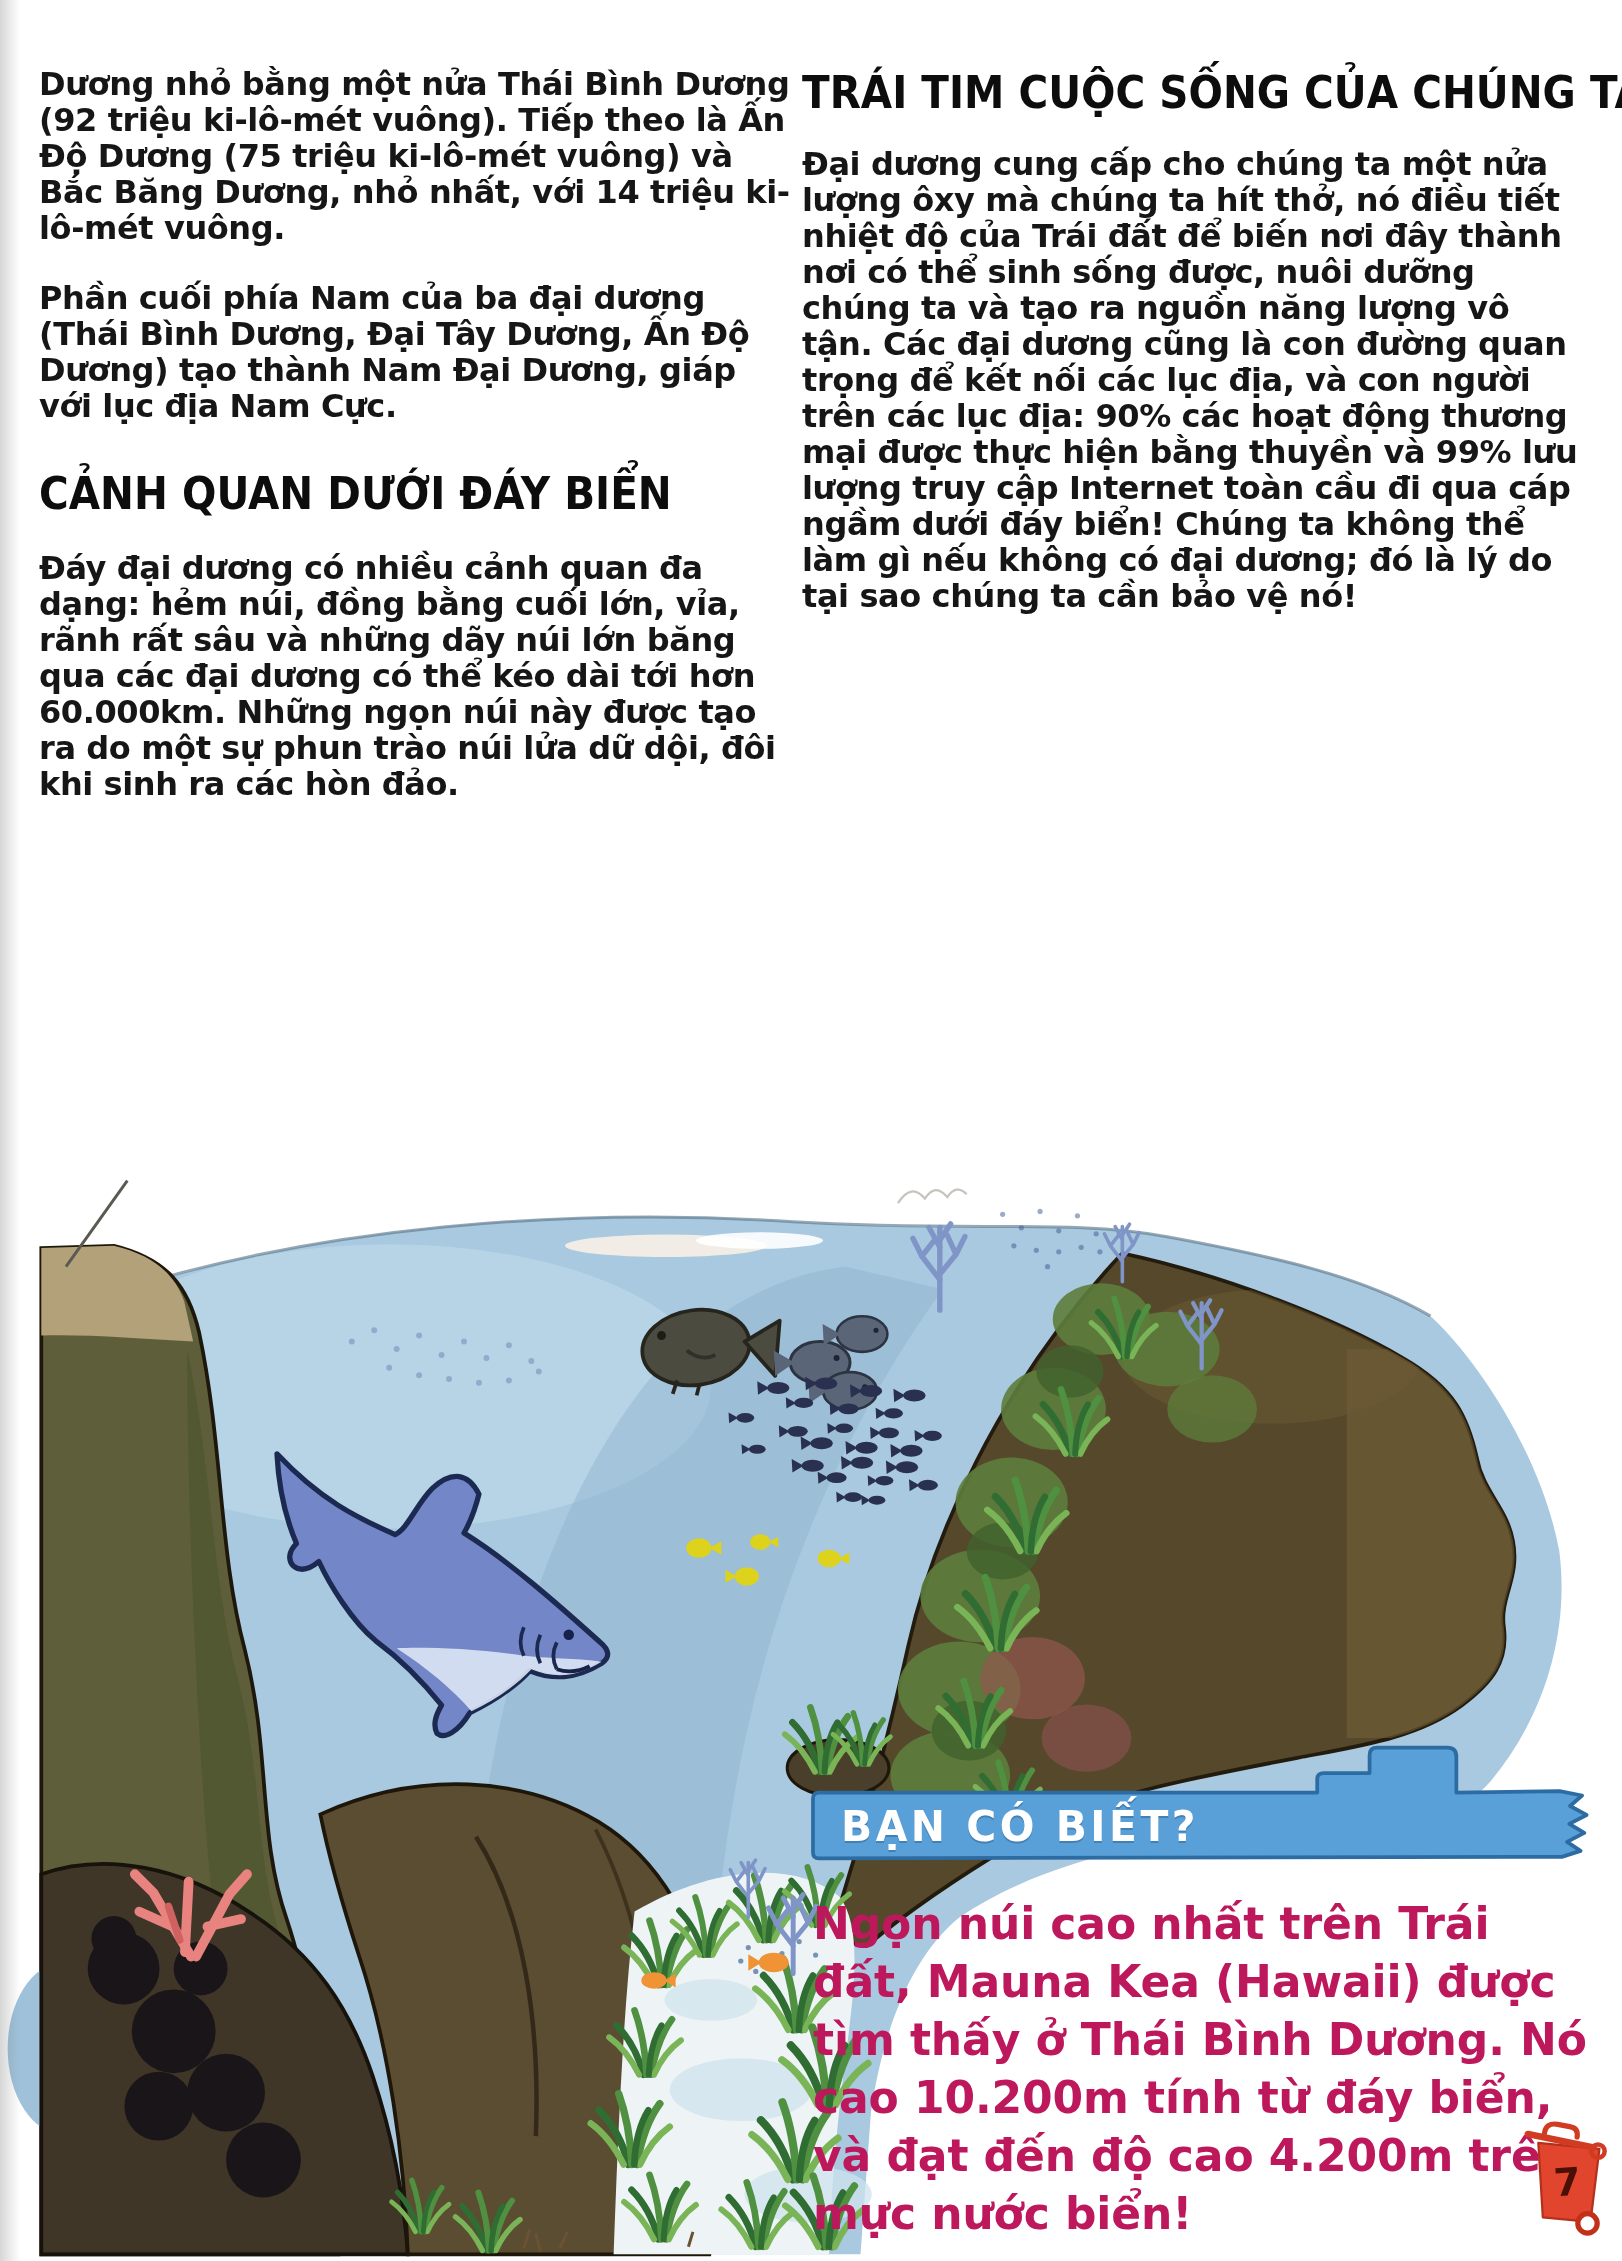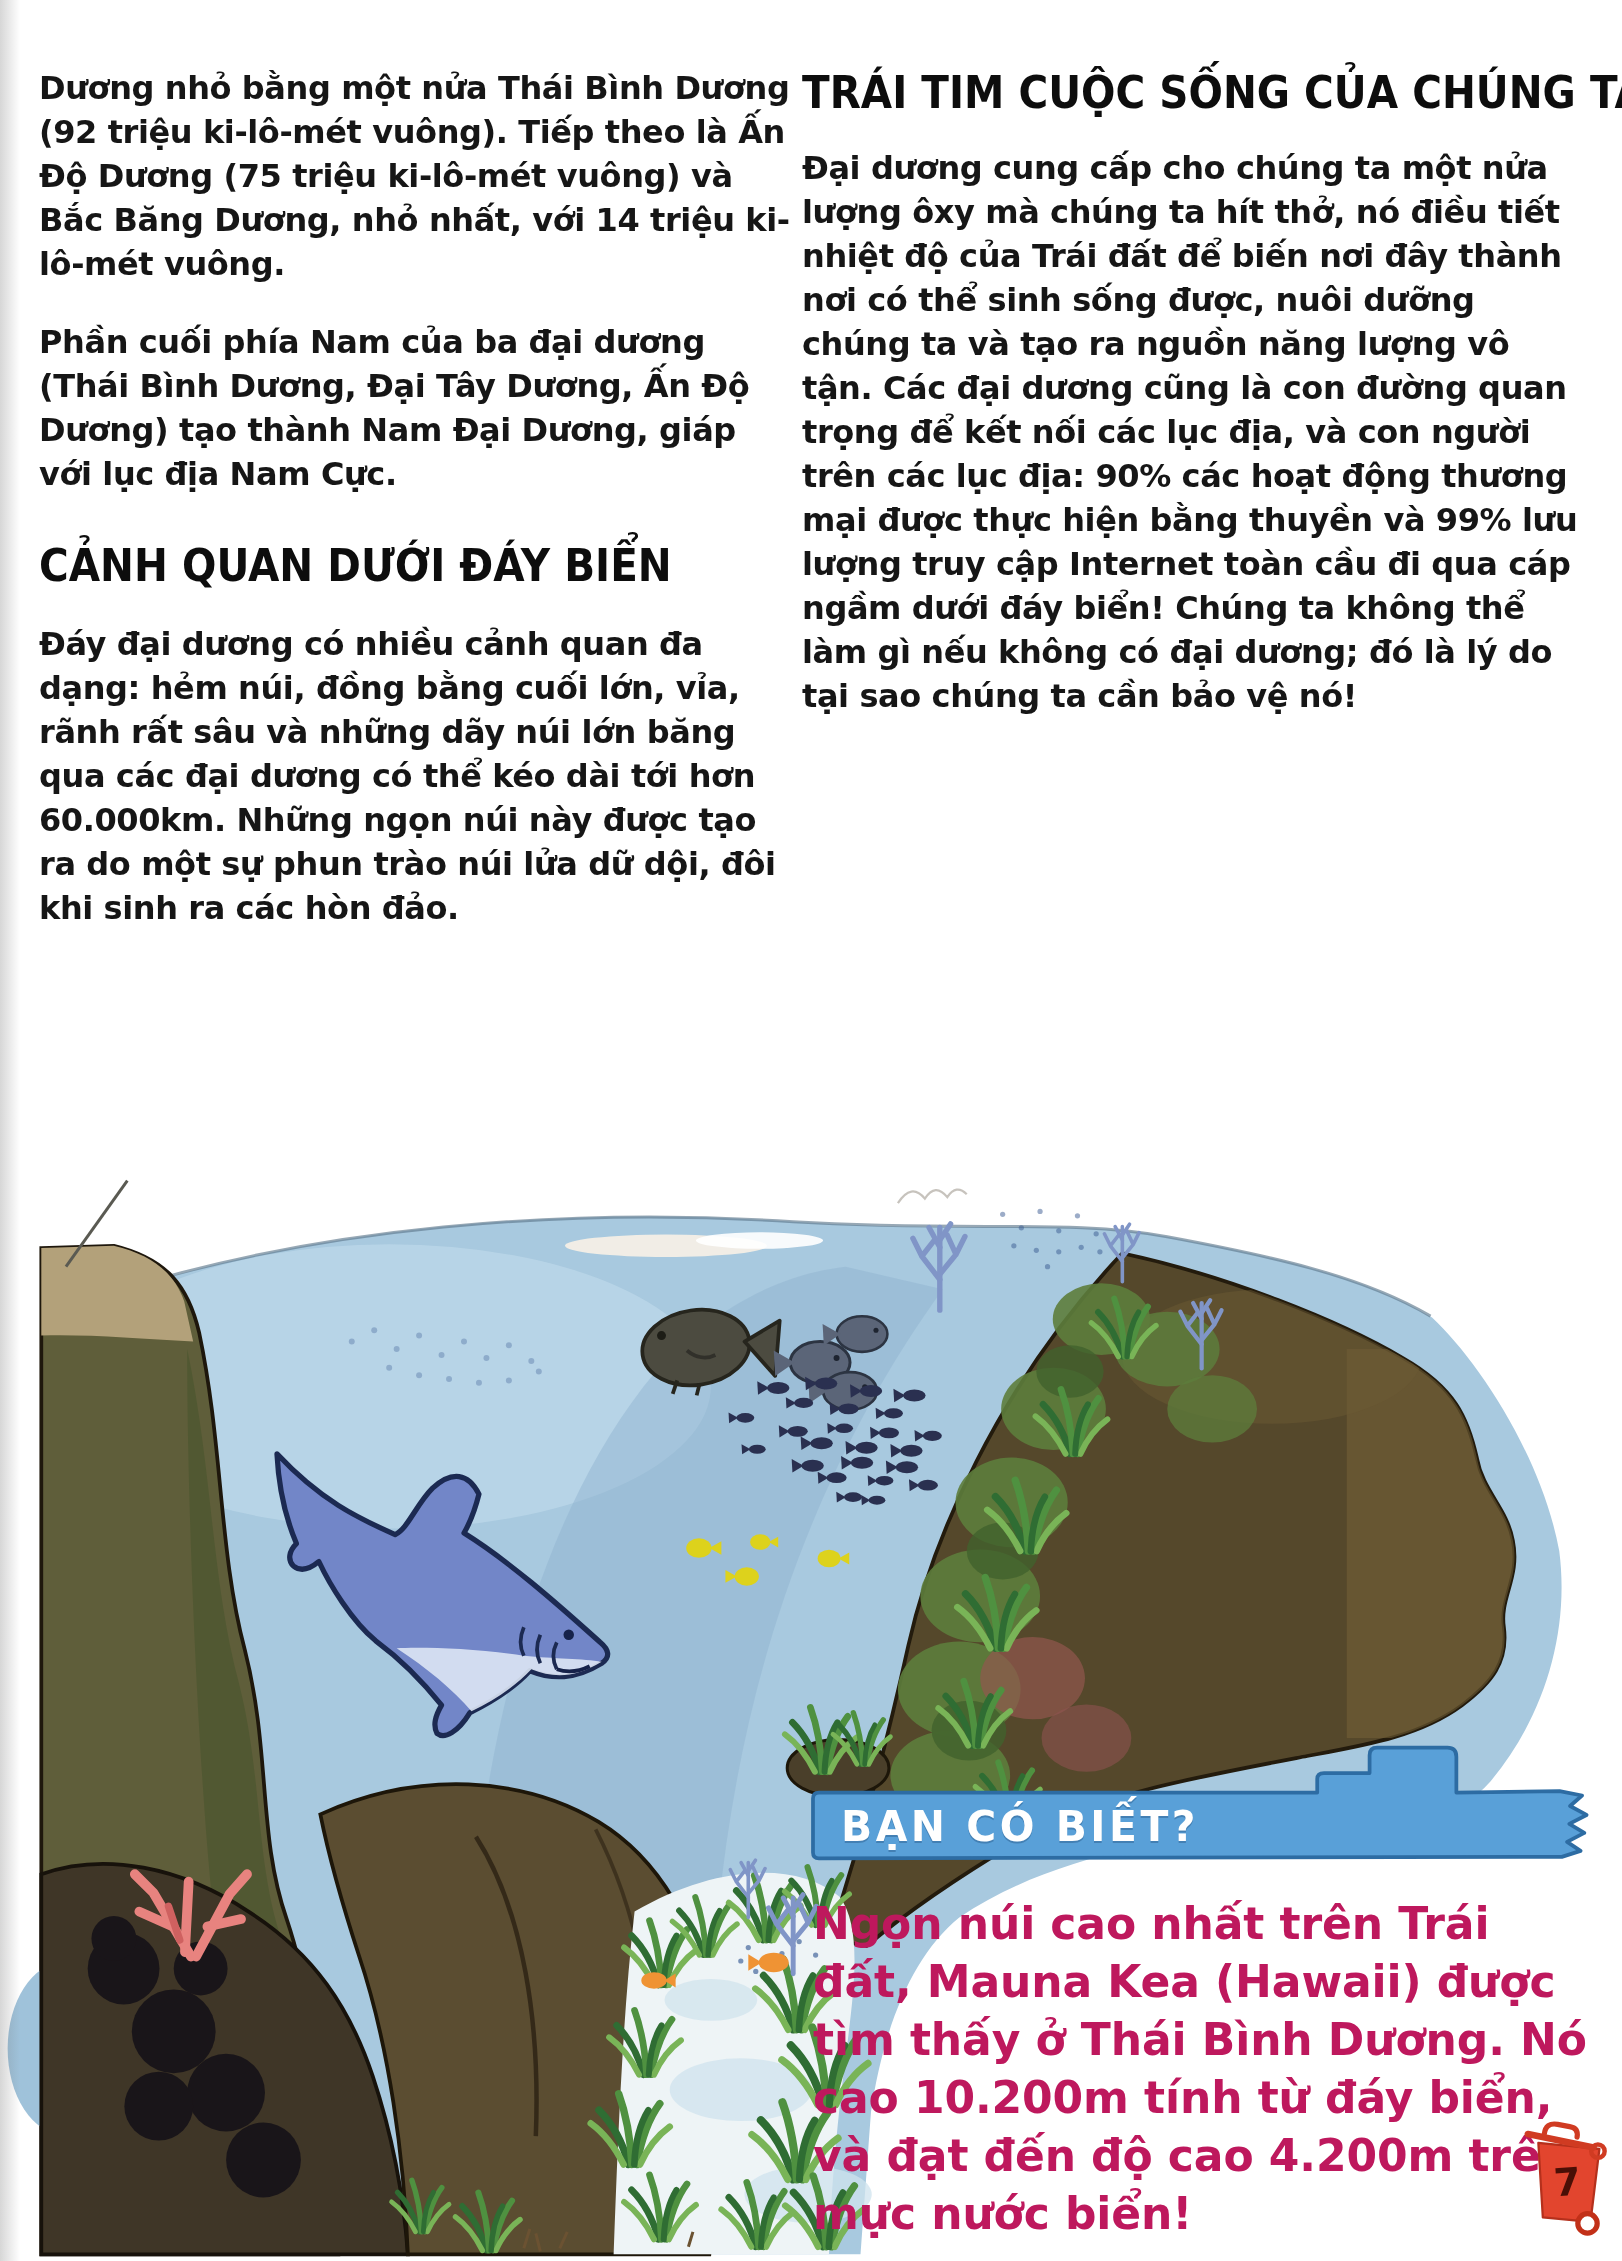--- a/index.html
+++ b/index.html
@@ -8,21 +8,21 @@
     overflow:hidden; font-family:"DejaVu Sans", sans-serif;
   }
   .scan-edge {
     position:absolute; left:0; top:0; width:19.5px; height:100%; z-index:6;
     background:linear-gradient(90deg, rgba(110,110,110,.28), rgba(255,255,255,0));
     pointer-events:none;
   }
   .col-left  { position:absolute; left:39px;  top:66px; width:752px; z-index:2; }
   .col-right { position:absolute; left:802px; top:66px; width:778px; z-index:2; }
   p.body {
-    font-size:32px; line-height:44px; font-weight:bold; color:#161616;
+    font-size:32px; line-height:36px; font-weight:bold; color:#161616;
     margin:0 0 34px 0; letter-spacing:-0.4px;
   }
   h2.section {
     font-size:45px; font-weight:bold; color:#0d0d0d; margin:43px 0 30px 0;
     transform:scaleX(.9); transform-origin:left center; white-space:nowrap;
   }
   .col-right h2.section { margin-top:0; margin-bottom:27px; }
   .illustration { position:absolute; left:0; top:1162px; z-index:1; }
   .banner { position:absolute; left:810px; top:1743px; width:793px; height:129px; z-index:3; }
   .banner svg { position:absolute; left:0; top:0; }

